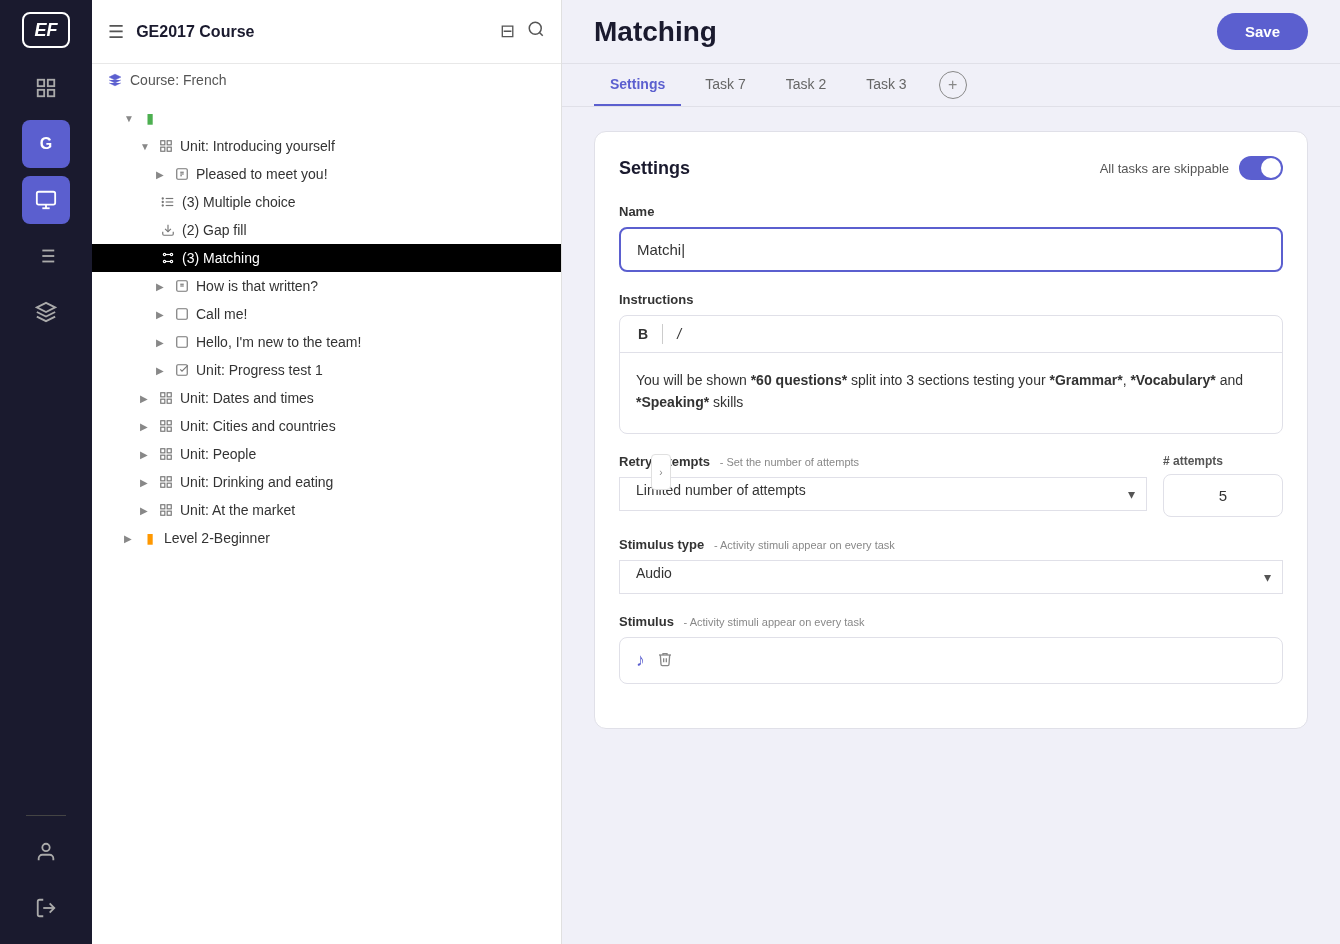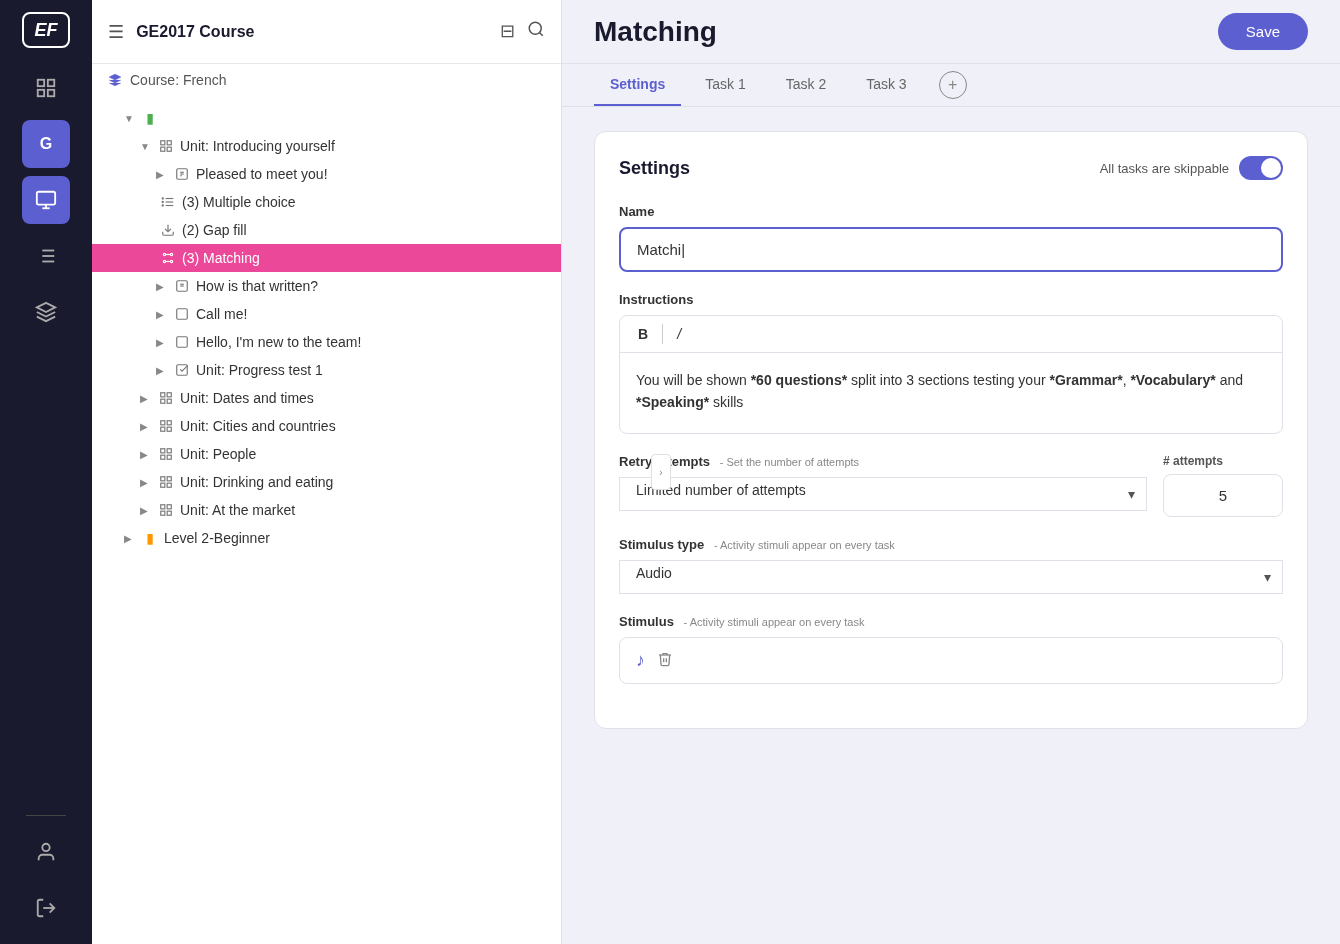--- a/index.html
+++ b/index.html
@@ -86,21 +86,21 @@
     
     .tree-item {
       display: flex;
       align-items: center;
       padding: 6px 16px;
       cursor: pointer;
       font-size: 14px;
       color: #333;
       gap: 6px;
     }
-    .tree-item.selected { background: #ec4899; color: #fff; }
+    .tree-item.selected { background: #000000; color: #fff; }
     .tree-item.selected .tree-icon { color: #fff; }
 
     .tree-indent-1 { padding-left: 32px; }
     .tree-indent-2 { padding-left: 48px; }
     .tree-indent-3 { padding-left: 64px; }
     .tree-indent-4 { padding-left: 50px; }
 
     .tree-icon {
       font-size: 14px;
       color: #777;
@@ -148,21 +148,21 @@
       color: #1a1a2e;
       flex: 1;
     }
     .save-btn {
       background: #5b5fcf;
       color: #fff;
       border: none;
       border-radius: 24px;
       padding: 10px 28px;
       font-size: 15px;
-      font-weight: 400;
+      font-weight: 700;
       cursor: pointer;
     }
 
     
     .tabs-bar {
       display: flex;
       align-items: center;
       padding: 0 32px;
       background: #f0f0f8;
       border-bottom: 1px solid #e0e0e8;
@@ -687,21 +687,21 @@
   <div class="main-header">
     <span class="main-title">Matching</span>
     <button class="save-btn">Save</button>
   </div>
 
   <div class="tabs-bar">
     <div class="tab-item active">
       <span>Settings</span>
     </div>
     <div class="tab-item">
-      <span>Task 1</span>
+      <span>Task 7</span>
     </div>
     <div class="tab-item">
       <span>Task 2</span>
     </div>
     <div class="tab-item">
       <span>Task 3</span>
     </div>
     <div class="tab-add">+</div>
   </div>
 

